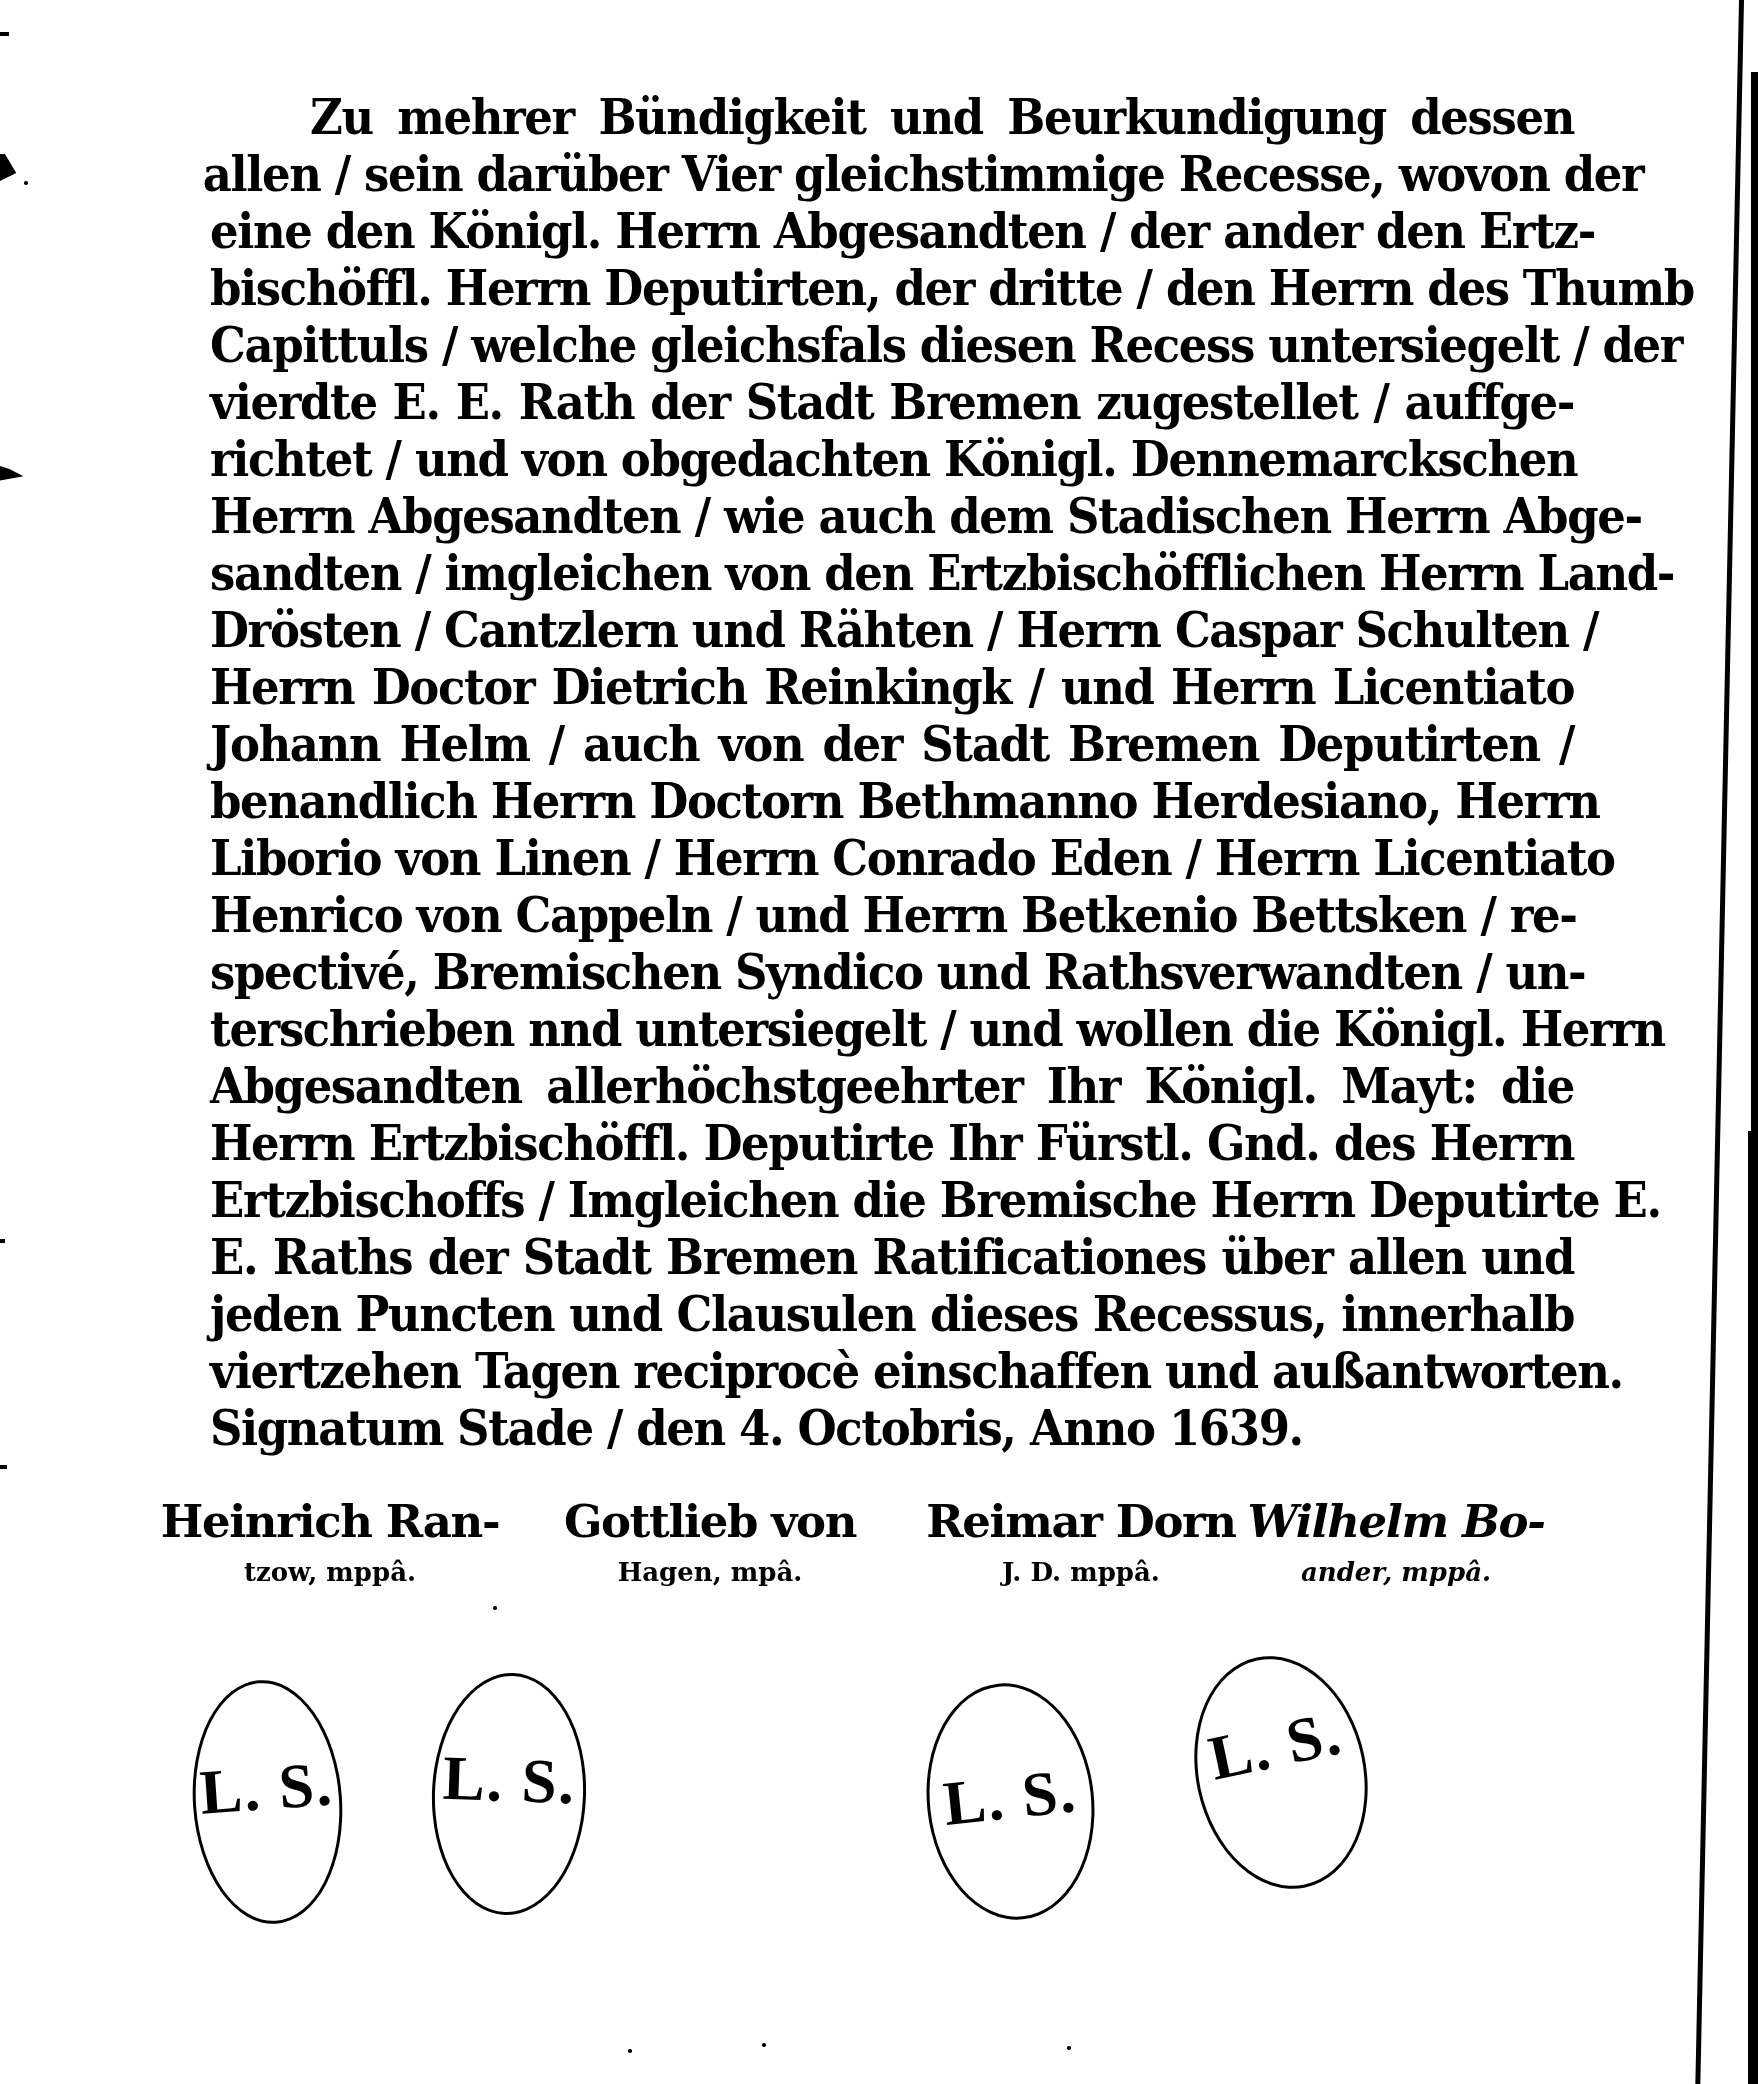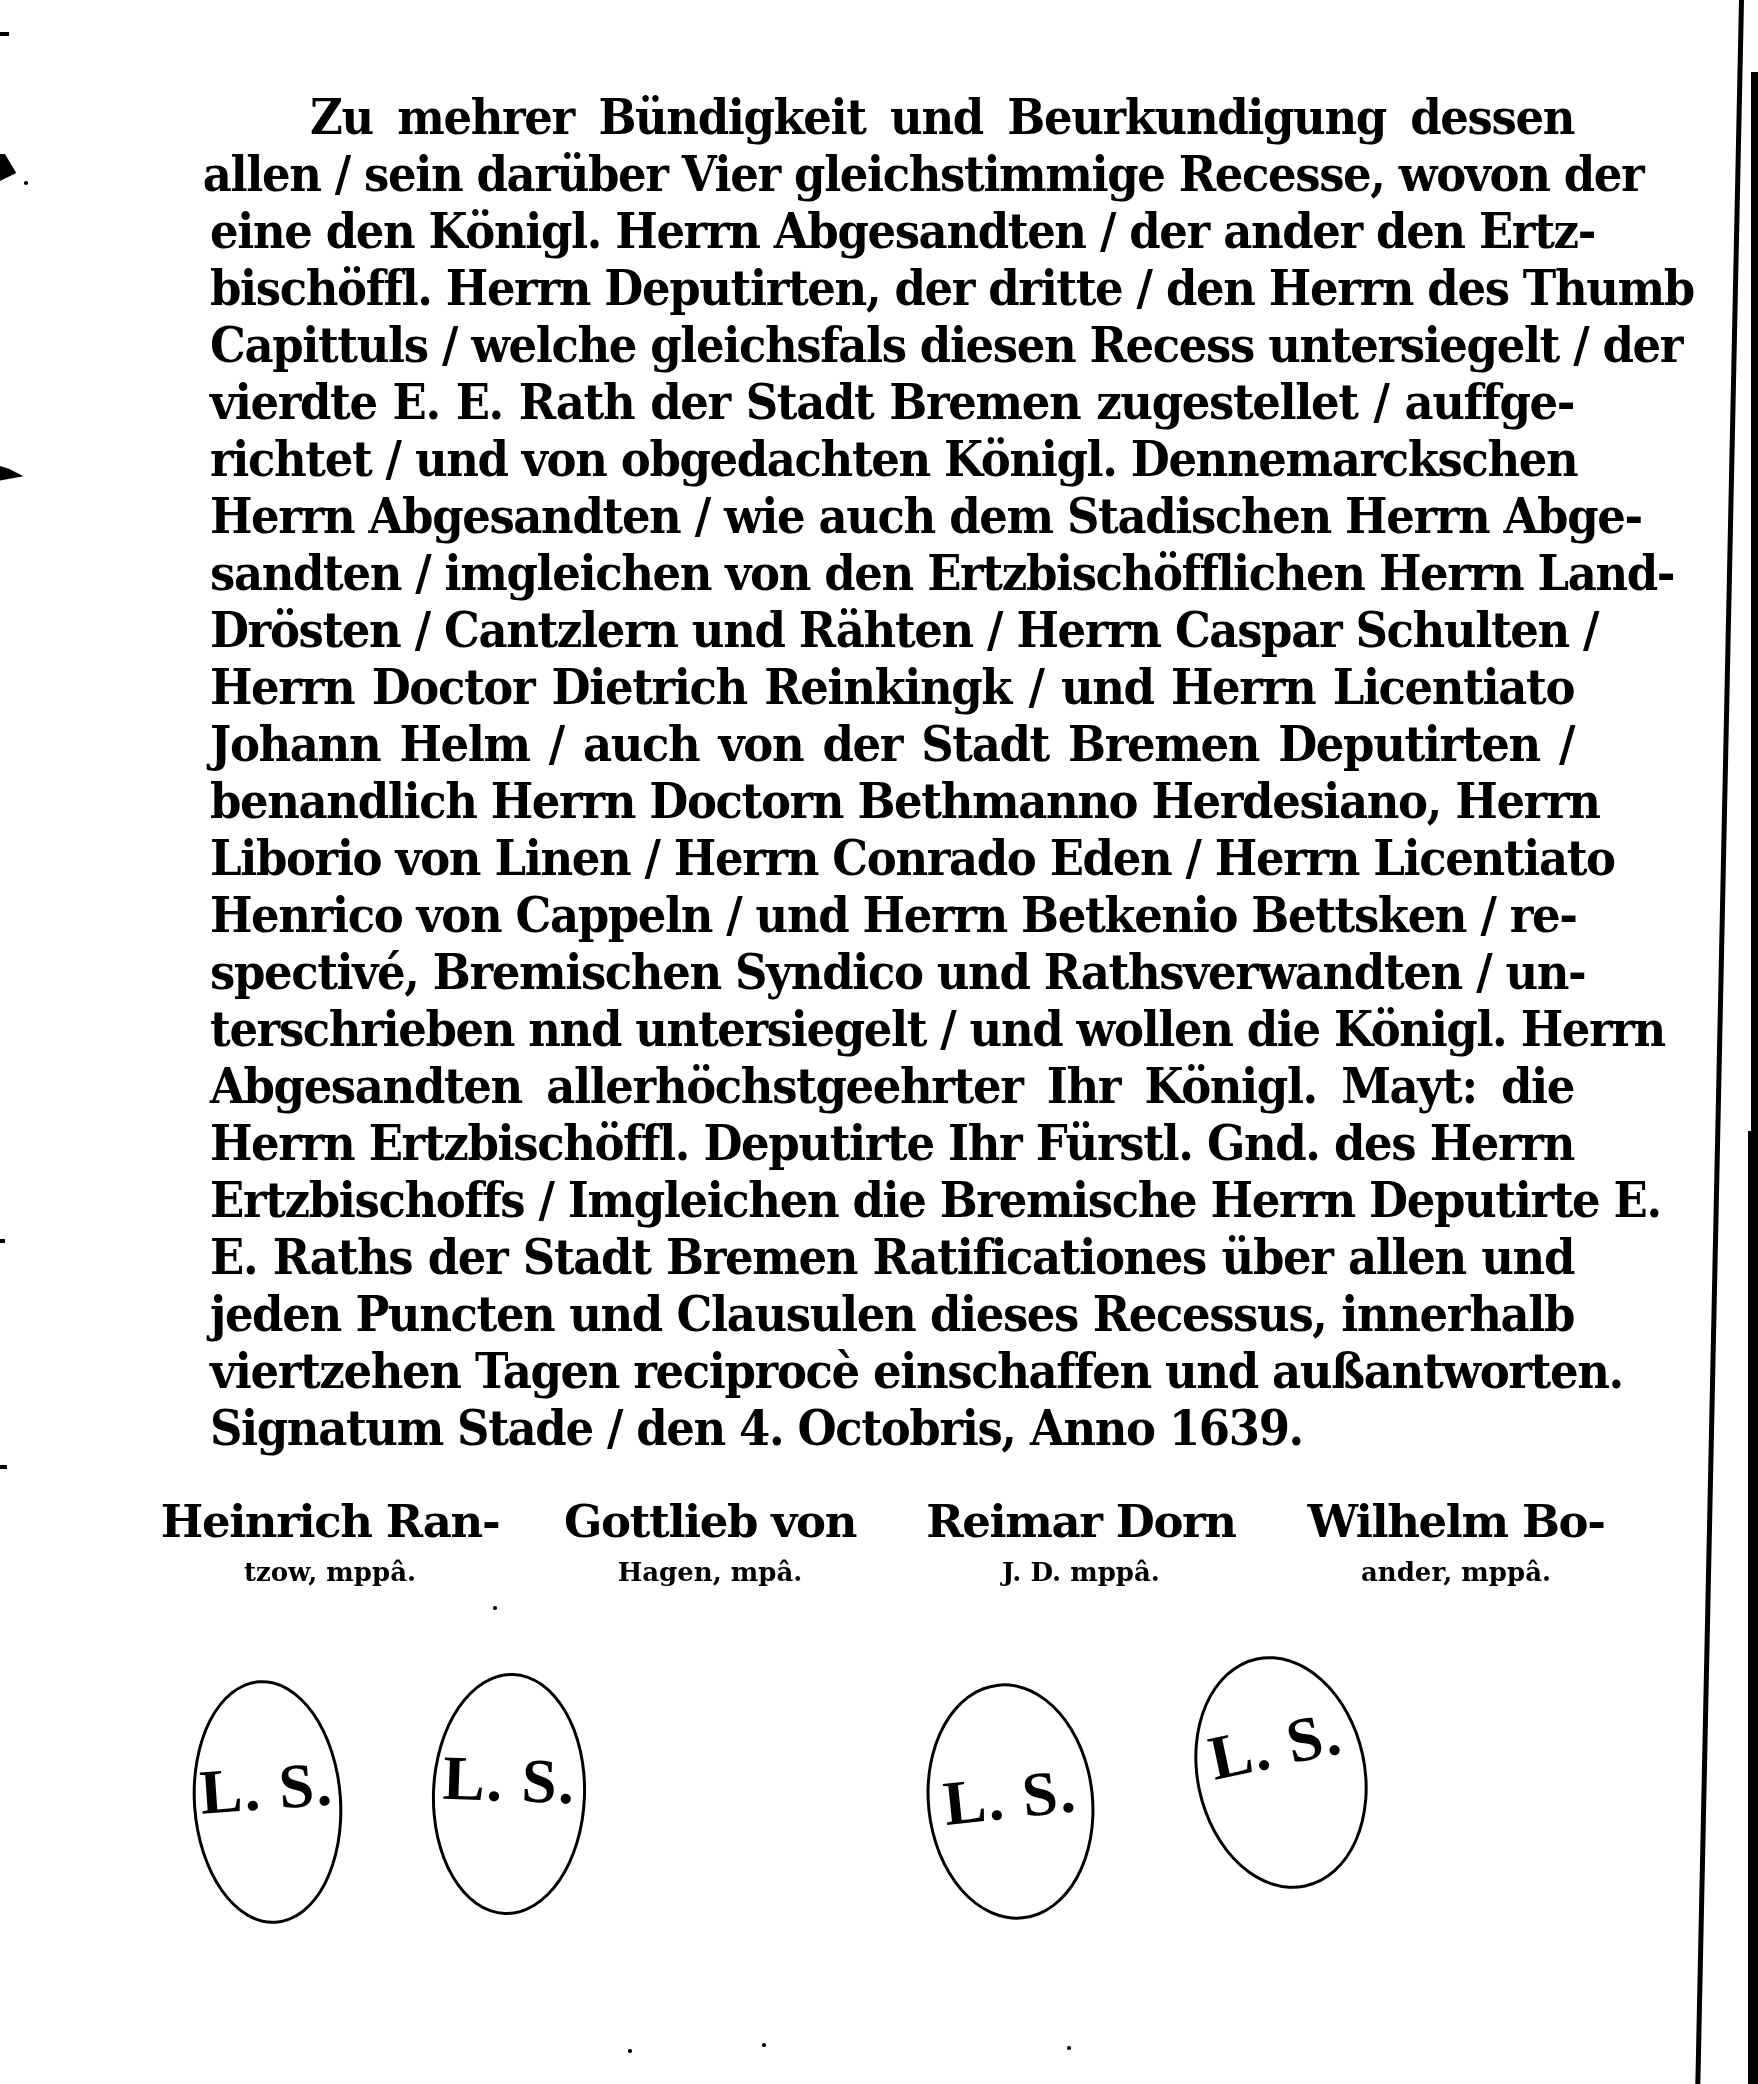--- a/index.html
+++ b/index.html
@@ -72,21 +72,21 @@
   }
   .sig .title {
     display: block;
     font-size: 26px;
     line-height: 45px;
     white-space: nowrap;
   }
   .sig-1 { left: 0;    width: 344px; }
   .sig-2 { left: 398px; width: 308px; }
   .sig-3 { left: 751px; width: 344px; }
-  .sig-4 { left: 1126px; width: 344px; }
+  .sig-4 { left: 1066px; width: 344px; font-style: italic; }
 
   .seal {
     position: absolute;
     border: 3.6px solid #000;
     border-radius: 50%;
     box-sizing: border-box;
     display: flex;
     align-items: center;
     justify-content: center;
   }

